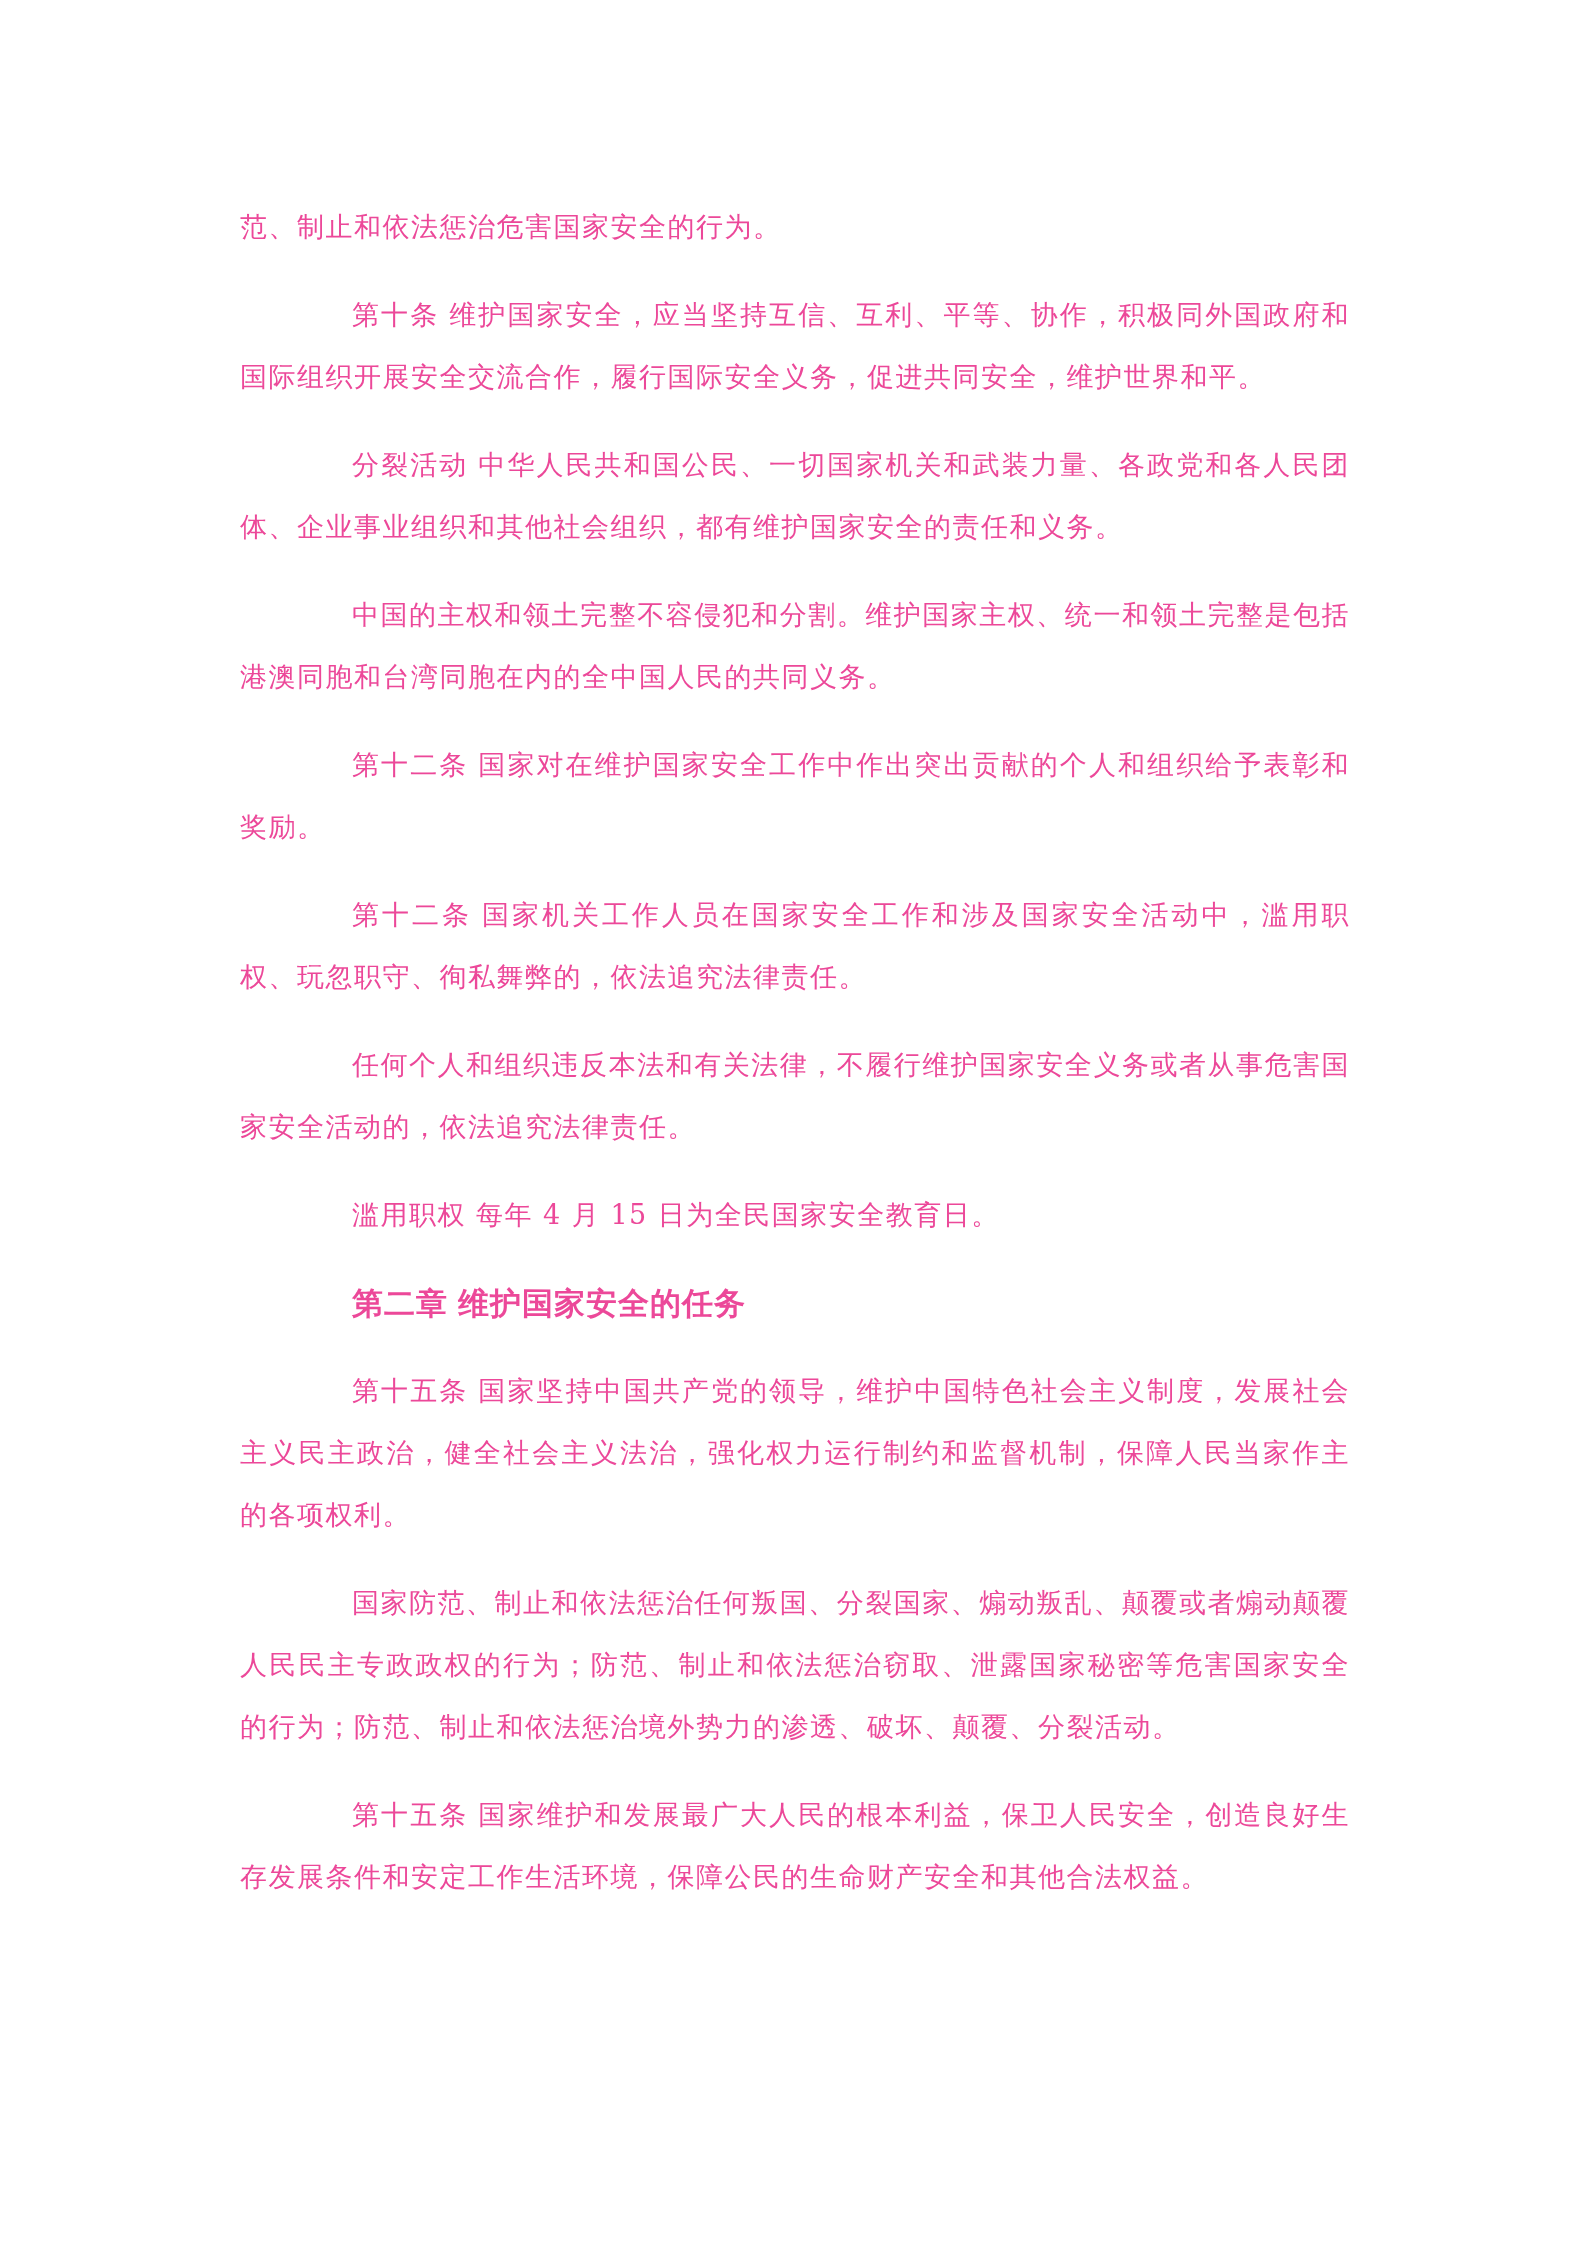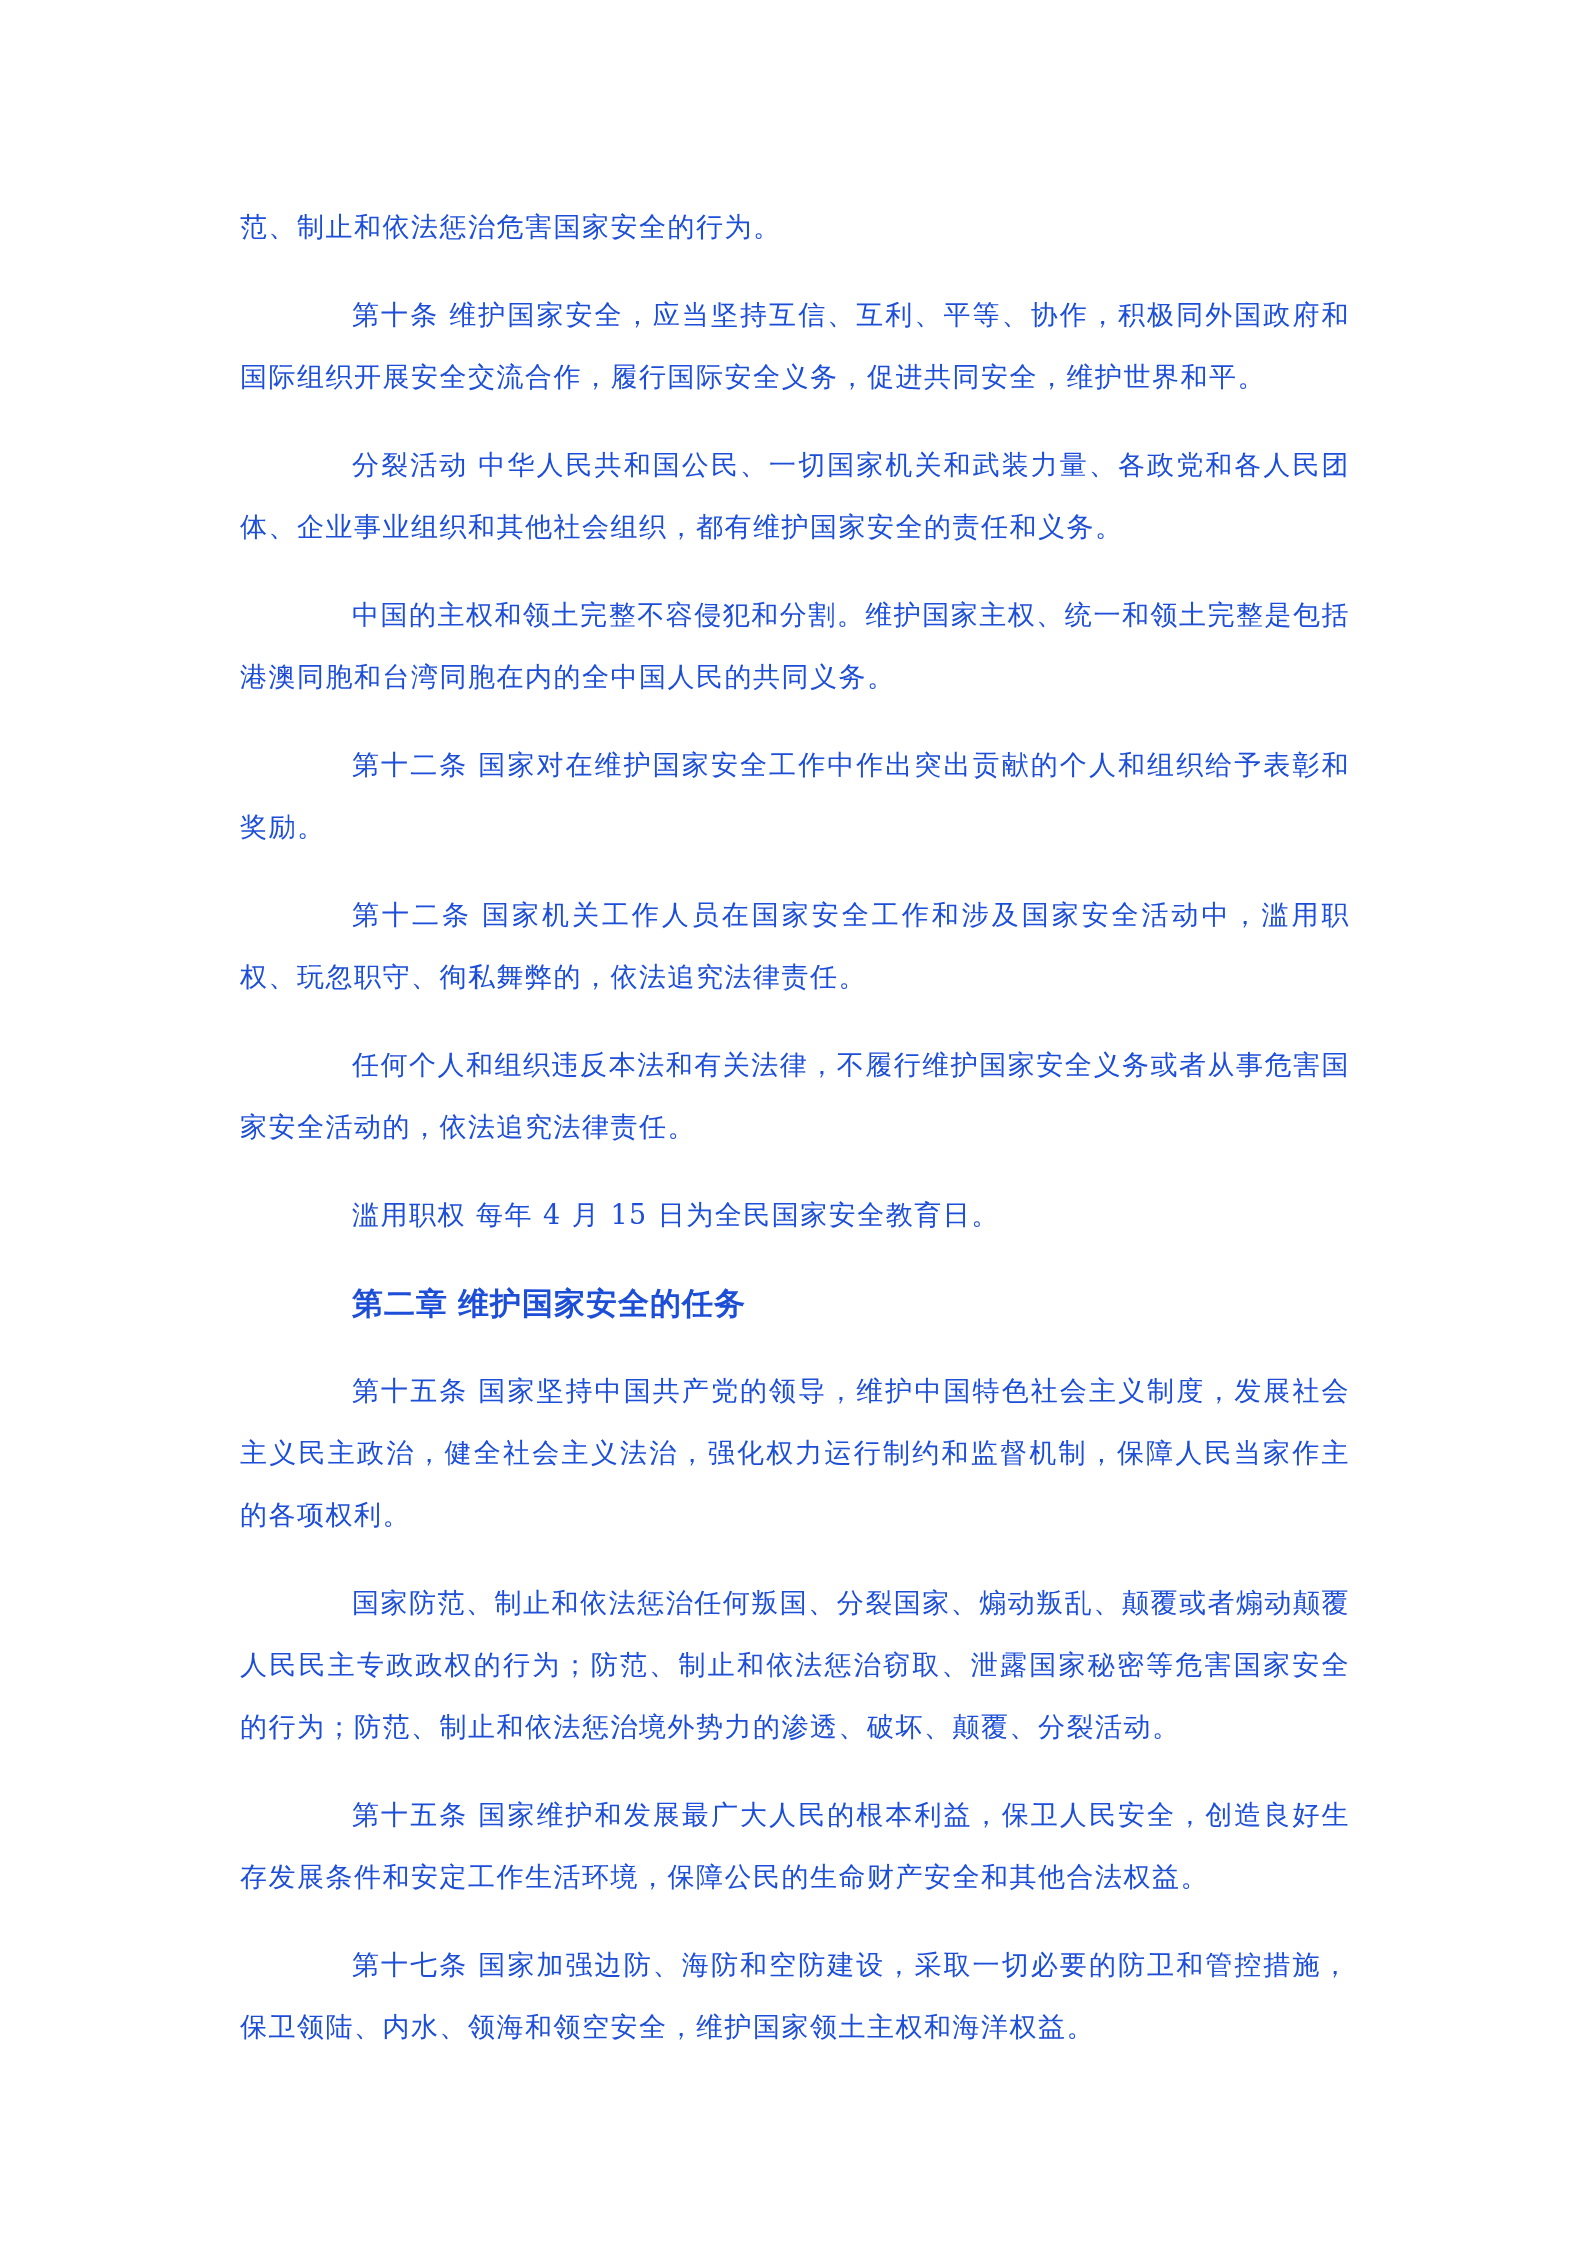--- a/index.html
+++ b/index.html
@@ -11,21 +11,21 @@
       width: 1586px;
       height: 2244px;
       position: relative;
       overflow: hidden;
     }
     .page {
       position: absolute;
       left: 240px;
       top: 196px;
       width: 1110px;
-      color: #1d4ed8;
+      color: #ec4899;
       font-family: "DejaVu Serif", "Liberation Serif", serif;
       font-size: 27px;
       line-height: 62px;
       letter-spacing: 1.5px;
     }
     .para {
       margin: 0 0 26px 0;
       text-align: justify;
       text-justify: inter-character;
     }
@@ -93,17 +93,14 @@
   </p>
 
   <p class="para indent">
     <span>国家防范、制止和依法惩治任何叛国、分裂国家、煽动叛乱、颠覆或者煽动颠覆人民民主专政政权的行为；防范、制止和依法惩治窃取、泄露国家秘密等危害国家安全的行为；防范、制止和依法惩治境外势力的渗透、破坏、颠覆、分裂活动。</span>
   </p>
 
   <p class="para indent">
     <span class="article-label">第十五条</span><span>国家维护和发展最广大人民的根本利益，保卫人民安全，创造良好生存发展条件和安定工作生活环境，保障公民的生命财产安全和其他合法权益。</span>
   </p>
 
-  <p class="para indent">
-    <span class="article-label">第十七条</span><span>国家加强边防、海防和空防建设，采取一切必要的防卫和管控措施，保卫领陆、内水、领海和领空安全，维护国家领土主权和海洋权益。</span>
-  </p>
 
 </div>
 
 </body></html>

